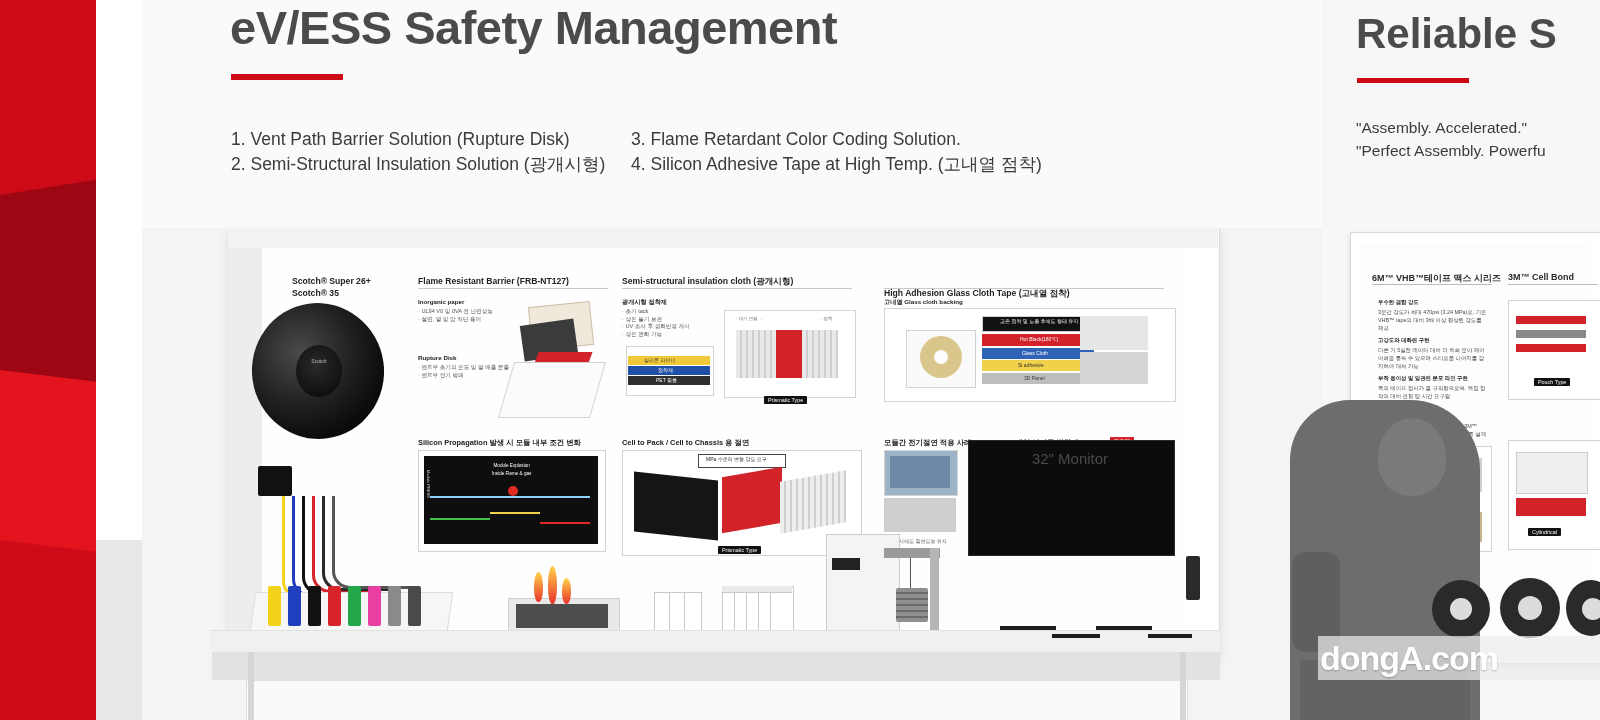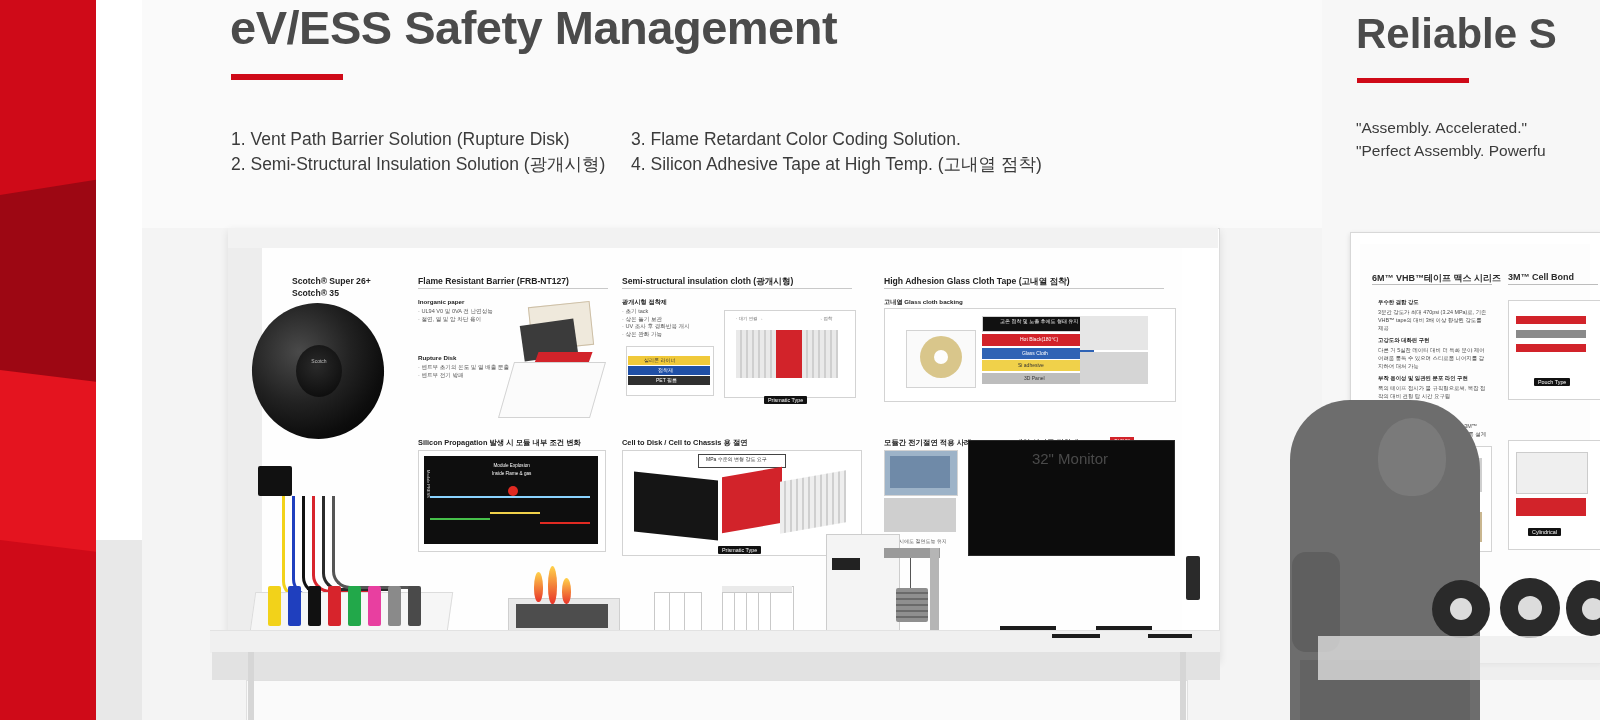--- a/index.html
+++ b/index.html
@@ -244,21 +244,21 @@
   <div class="blackbox" style="left:628px;top:376px;width:82px;height:9px;background:#2f2f2f"></div>
   <div class="sm" style="left:656px;top:377px;color:#fff;font-size:5px">PET 필름</div>
 
   <div class="boxframe" style="left:724px;top:310px;width:130px;height:86px"></div>
   <div class="blackbox" style="left:736px;top:330px;width:102px;height:48px;background:repeating-linear-gradient(90deg,#e9e9e9 0 4px,#cfcfcf 4px 6px)"></div>
   <div class="blackbox" style="left:776px;top:330px;width:26px;height:48px;background:#d2232a"></div>
   <div class="mono" style="left:736px;top:316px;font-size:4.4px">· 대기 연결 →</div>
   <div class="mono" style="left:818px;top:316px;font-size:4.4px">→ 접착</div>
   <div class="tag" style="left:764px;top:396px">Prismatic Type</div>
 
-  <div class="sec-h" style="left:884px;top:276px">High Adhesion Glass Cloth Tape (고내열 점착)</div>
+  <div class="sec-h" style="left:884px;top:288px">High Adhesion Glass Cloth Tape (고내열 점착)</div>
   <div class="sec-rule" style="left:884px;top:288px;width:280px"></div>
   <div class="smb" style="left:884px;top:298px">고내열 Glass cloth backing</div>
   <div class="boxframe" style="left:884px;top:308px;width:290px;height:92px"></div>
   <div class="boxframe" style="left:906px;top:330px;width:68px;height:56px;background:#fafafa"></div>
   <div class="ring" style="left:920px;top:336px;width:42px;height:42px;background:#d9c68b"></div>
   <div class="ring-in" style="left:934px;top:350px;width:14px;height:14px;background:#fdfdfd"></div>
   <div class="boxframe" style="left:982px;top:316px;width:112px;height:14px;background:#111"></div>
   <div class="sm" style="left:1000px;top:318px;color:#fff;font-size:5px">고온 점착 및 노출 후에도 형태 유지</div>
   <div class="blackbox" style="left:982px;top:334px;width:112px;height:12px;background:#d2232a"></div>
   <div class="sm" style="left:1020px;top:336px;color:#fff;font-size:5px">Hot Black(180℃)</div>
@@ -276,21 +276,21 @@
   <div class="blackbox" style="left:424px;top:456px;width:174px;height:88px;background:#0e0e0e"></div>
   <div class="sm" style="left:492px;top:462px;color:#fff;font-size:4.6px;text-align:center">Module Explosion
 Inside Flame &amp; gas</div>
   <div class="blackbox" style="left:430px;top:496px;width:160px;height:2px;background:#8ad3ff"></div>
   <div class="blackbox" style="left:508px;top:486px;width:10px;height:10px;border-radius:50%;background:#e02a22"></div>
   <div class="blackbox" style="left:430px;top:518px;width:60px;height:2px;background:#46c04a"></div>
   <div class="blackbox" style="left:490px;top:512px;width:50px;height:2px;background:#f0d14a"></div>
   <div class="blackbox" style="left:540px;top:522px;width:50px;height:2px;background:#e02a22"></div>
   <div class="sm" style="left:424px;top:470px;color:#cfcfcf;font-size:4px;writing-mode:vertical-rl">Module PRESS</div>
 
-  <div class="sec-h" style="left:622px;top:438px;font-size:7.4px">Cell to Disk / Cell to Chassis 용 절연</div>
+  <div class="sec-h" style="left:622px;top:438px;font-size:7.4px">Cell to Pack / Cell to Chassis 용 절연</div>
   <div class="boxframe" style="left:622px;top:450px;width:238px;height:104px"></div>
   <div class="blackbox" style="left:698px;top:454px;width:86px;height:12px;background:#fff;border:1px solid #444"></div>
   <div class="sm" style="left:706px;top:456px;color:#222;font-size:5px">MPa 수준의 변형 강도 요구</div>
   <div class="blackbox" style="left:634px;top:476px;width:84px;height:60px;background:#151515;transform:skewY(6deg)"></div>
   <div class="blackbox" style="left:722px;top:472px;width:60px;height:56px;background:#d2232a;transform:skewY(-10deg)"></div>
   <div class="blackbox" style="left:780px;top:476px;width:66px;height:52px;background:repeating-linear-gradient(90deg,#eee 0 4px,#cfcfcf 4px 6px);transform:skewY(-10deg)"></div>
   <div class="tag" style="left:718px;top:546px">Prismatic Type</div>
 
   <div class="sec-h" style="left:884px;top:438px;font-size:7.4px">모듈간 전기절연 적용 사례</div>
   <div class="boxframe" style="left:884px;top:450px;width:72px;height:44px;background:#9db3c8"></div>
@@ -367,14 +367,15 @@
   <div class="statue-base"></div>
 
   <div class="ring" style="left:1432px;top:580px;width:58px;height:58px"></div>
   <div class="ring-in" style="left:1450px;top:598px;width:22px;height:22px"></div>
   <div class="ring" style="left:1500px;top:578px;width:60px;height:60px"></div>
   <div class="ring-in" style="left:1518px;top:596px;width:24px;height:24px"></div>
   <div class="ring" style="left:1566px;top:580px;width:50px;height:56px"></div>
   <div class="ring-in" style="left:1582px;top:598px;width:22px;height:22px"></div>
 
   <div class="wm"></div>
+  <div class="wm-text">dongA.com</div>
 
 </div>
 
 </body></html>

